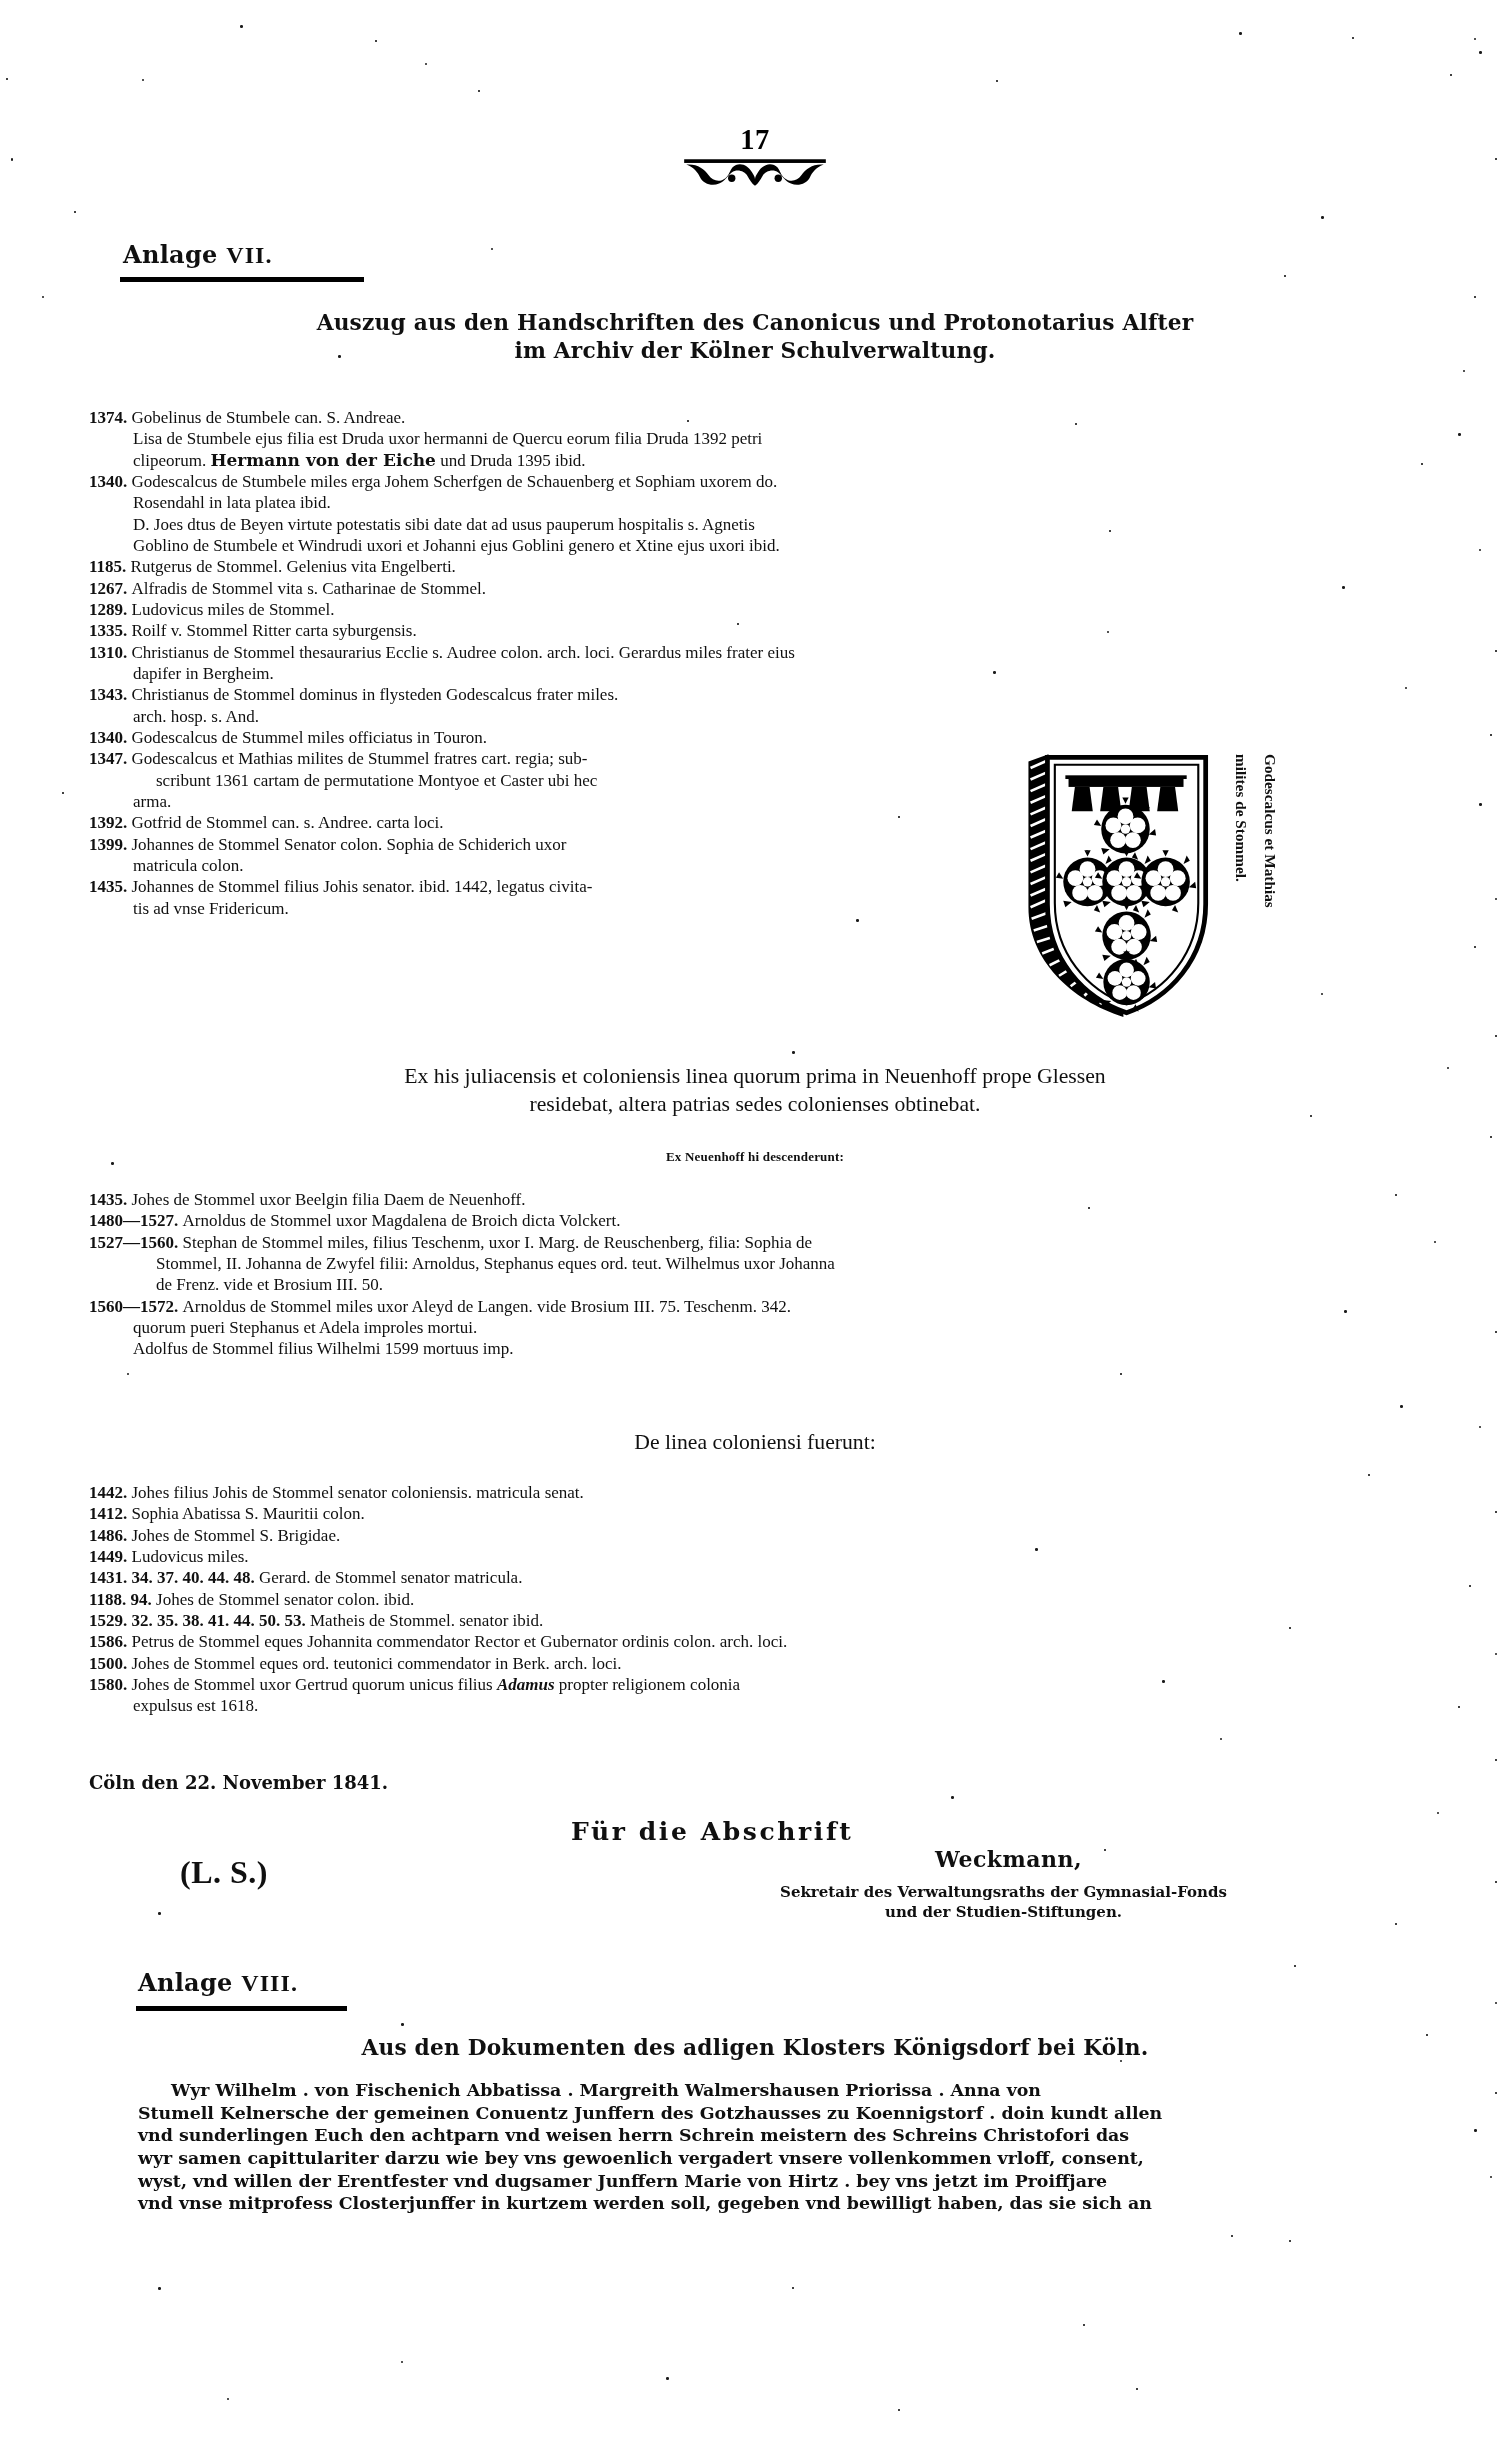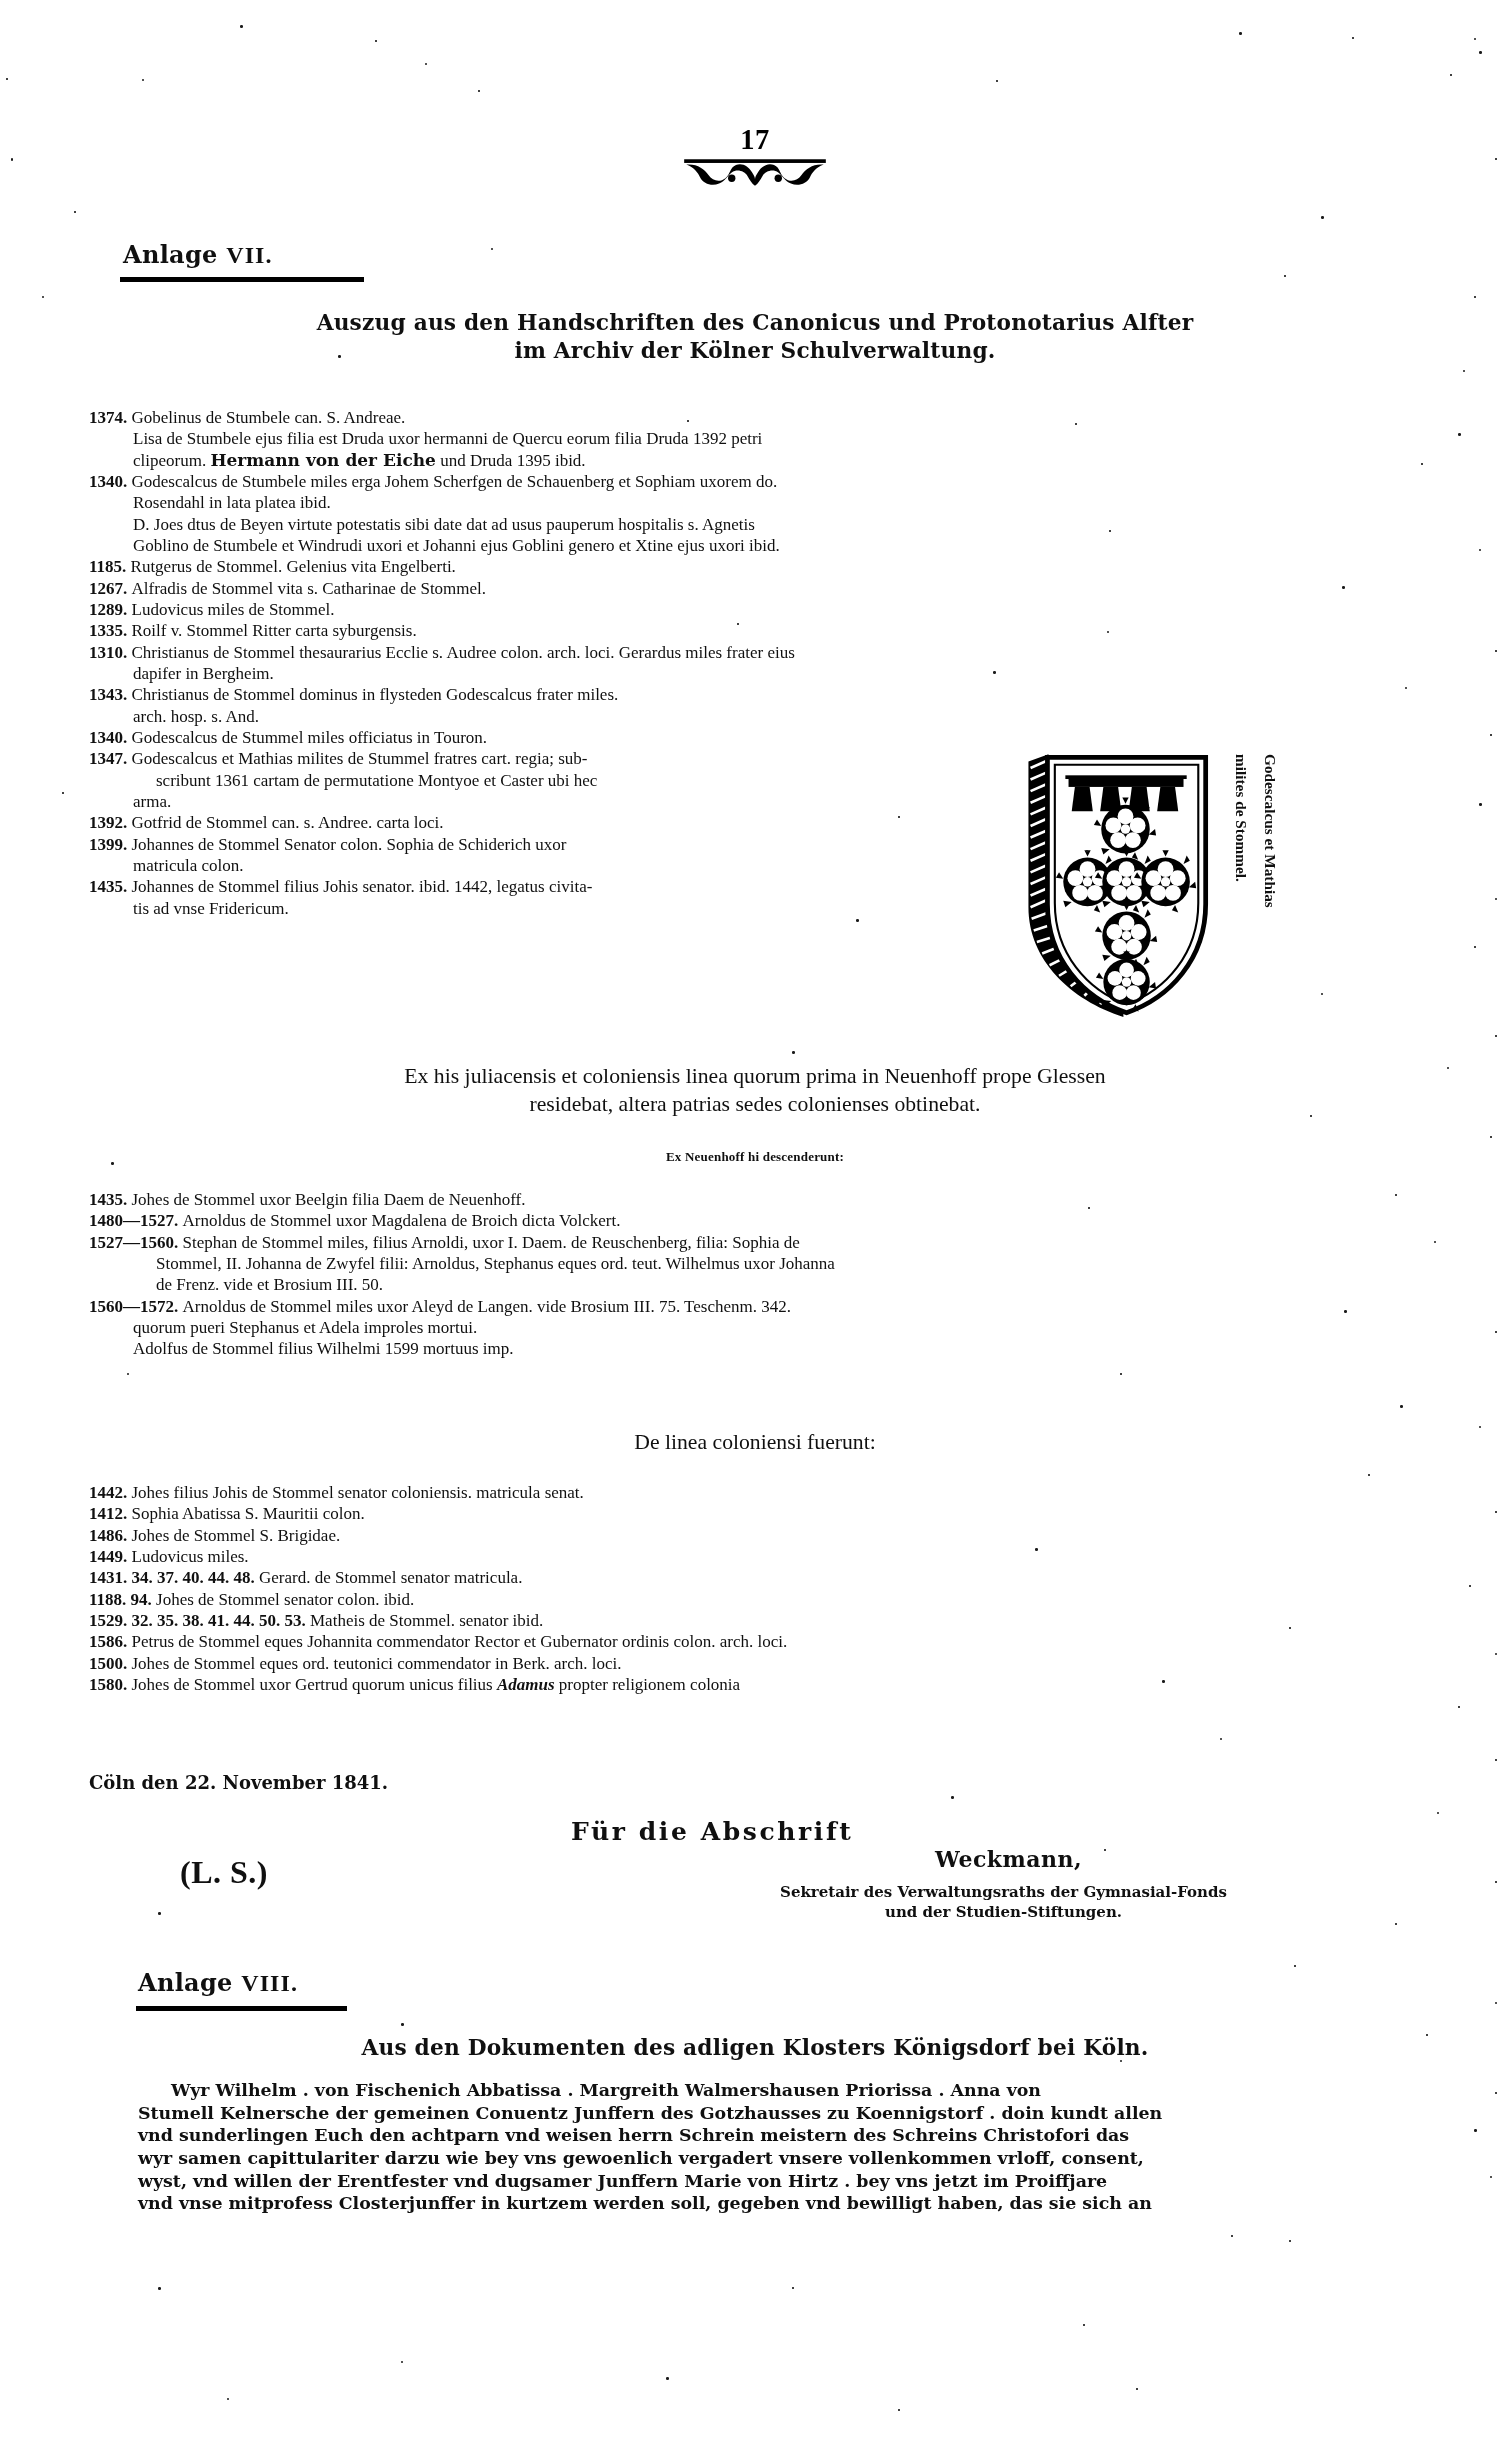--- a/index.html
+++ b/index.html
@@ -403,41 +403,42 @@
   <div class="latin-center" style="top:1062px;">
     <div>Ex his juliacensis et coloniensis linea quorum prima in Neuenhoff prope Glessen</div>
     <div>residebat, altera patrias sedes colonienses obtinebat.</div>
   </div>
 
   <div class="section-head" style="top:1149px;">Ex Neuenhoff hi descenderunt:</div>
 
   <div class="entries" id="neuenhoff-list" style="left:89px; top:1189px; width:1352px;">
       <div class="entry"><span class="yr">1435. </span><span>Johes de Stommel uxor Beelgin filia Daem de Neuenhoff.</span></div>
       <div class="entry"><span class="yr">1480—1527. </span><span>Arnoldus de Stommel uxor Magdalena de Broich dicta Volckert.</span></div>
-      <div class="entry"><span class="yr">1527—1560. </span><span>Stephan de Stommel miles, filius Arnoldi, uxor I. Daem. de Reuschenberg, filia: Sophia de</span></div>
+      <div class="entry"><span class="yr">1527—1560. </span><span>Stephan de Stommel miles, filius Teschenm, uxor I. Marg. de Reuschenberg, filia: Sophia de</span></div>
       <div class="entry cont"><span>Stommel, II. Johanna de Zwyfel filii: Arnoldus, Stephanus eques ord. teut. Wilhelmus uxor Johanna</span></div>
       <div class="entry cont"><span>de Frenz. vide et Brosium III. 50.</span></div>
       <div class="entry"><span class="yr">1560—1572. </span><span>Arnoldus de Stommel miles uxor Aleyd de Langen. vide Brosium III. 75. Teschenm. 342.</span></div>
       <div class="entry sub"><span>quorum pueri Stephanus et Adela improles mortui.</span></div>
       <div class="entry sub"><span>Adolfus de Stommel filius Wilhelmi 1599 mortuus imp.</span></div>
     </div>
 
   <div class="section-head-2" style="top:1430px;">De linea coloniensi fuerunt:</div>
 
   <div class="entries" id="coloniensi-list" style="left:89px; top:1482px; width:1352px;">
       <div class="entry"><span class="yr">1442. </span><span>Johes filius Johis de Stommel senator coloniensis. matricula senat.</span></div>
       <div class="entry"><span class="yr">1412. </span><span>Sophia Abatissa S. Mauritii colon.</span></div>
       <div class="entry"><span class="yr">1486. </span><span>Johes de Stommel S. Brigidae.</span></div>
       <div class="entry"><span class="yr">1449. </span><span>Ludovicus miles.</span></div>
       <div class="entry"><span class="yr">1431. 34. 37. 40. 44. 48. </span><span>Gerard. de Stommel senator matricula.</span></div>
       <div class="entry"><span class="yr">1188. 94. </span><span>Johes de Stommel senator colon. ibid.</span></div>
       <div class="entry"><span class="yr">1529. 32. 35. 38. 41. 44. 50. 53. </span><span>Matheis de Stommel. senator ibid.</span></div>
       <div class="entry"><span class="yr">1586. </span><span>Petrus de Stommel eques Johannita commendator Rector et Gubernator ordinis colon. arch. loci.</span></div>
       <div class="entry"><span class="yr">1500. </span><span>Johes de Stommel eques ord. teutonici commendator in Berk. arch. loci.</span></div>
       <div class="entry"><span class="yr">1580. </span><span>Johes de Stommel uxor Gertrud quorum unicus filius </span><span class="ital">Adamus</span><span> propter religionem colonia</span></div>
+      <div class="entry sub"><span>expulsus est 1618.</span></div>
     </div>
 
   <div class="dateline" style="left:89px; top:1772px;">Cöln den 22. November 1841.</div>
 
   <div class="fuer-abschrift" style="left:571px; top:1817px;">Für die Abschrift</div>
 
   <div class="seal" style="left:180px; top:1854px;">(L. S.)</div>
 
   <div class="sig-name" style="left:935px; top:1846px;">Weckmann,</div>
 

